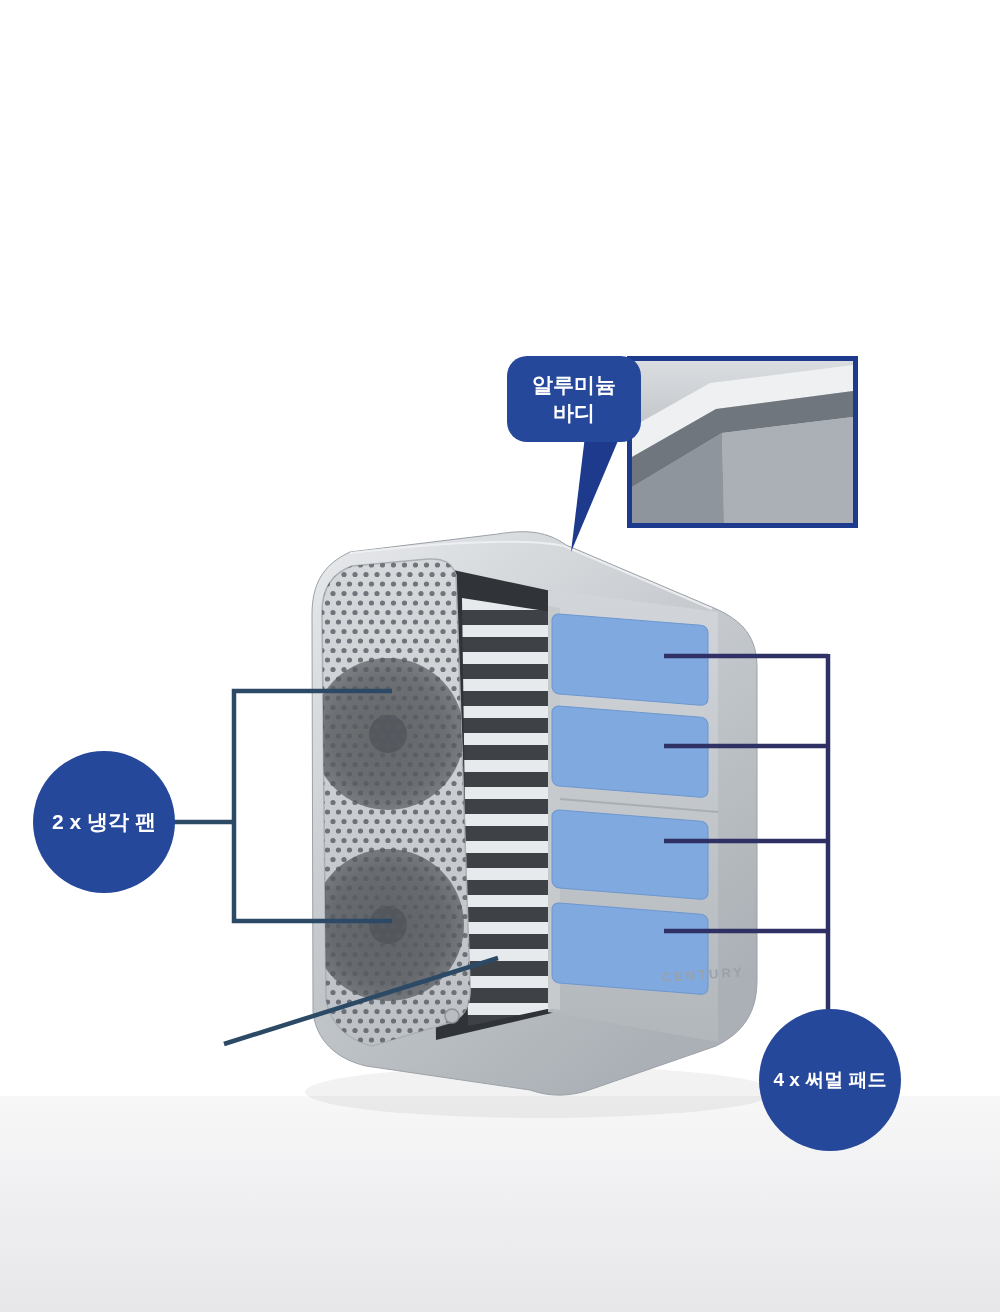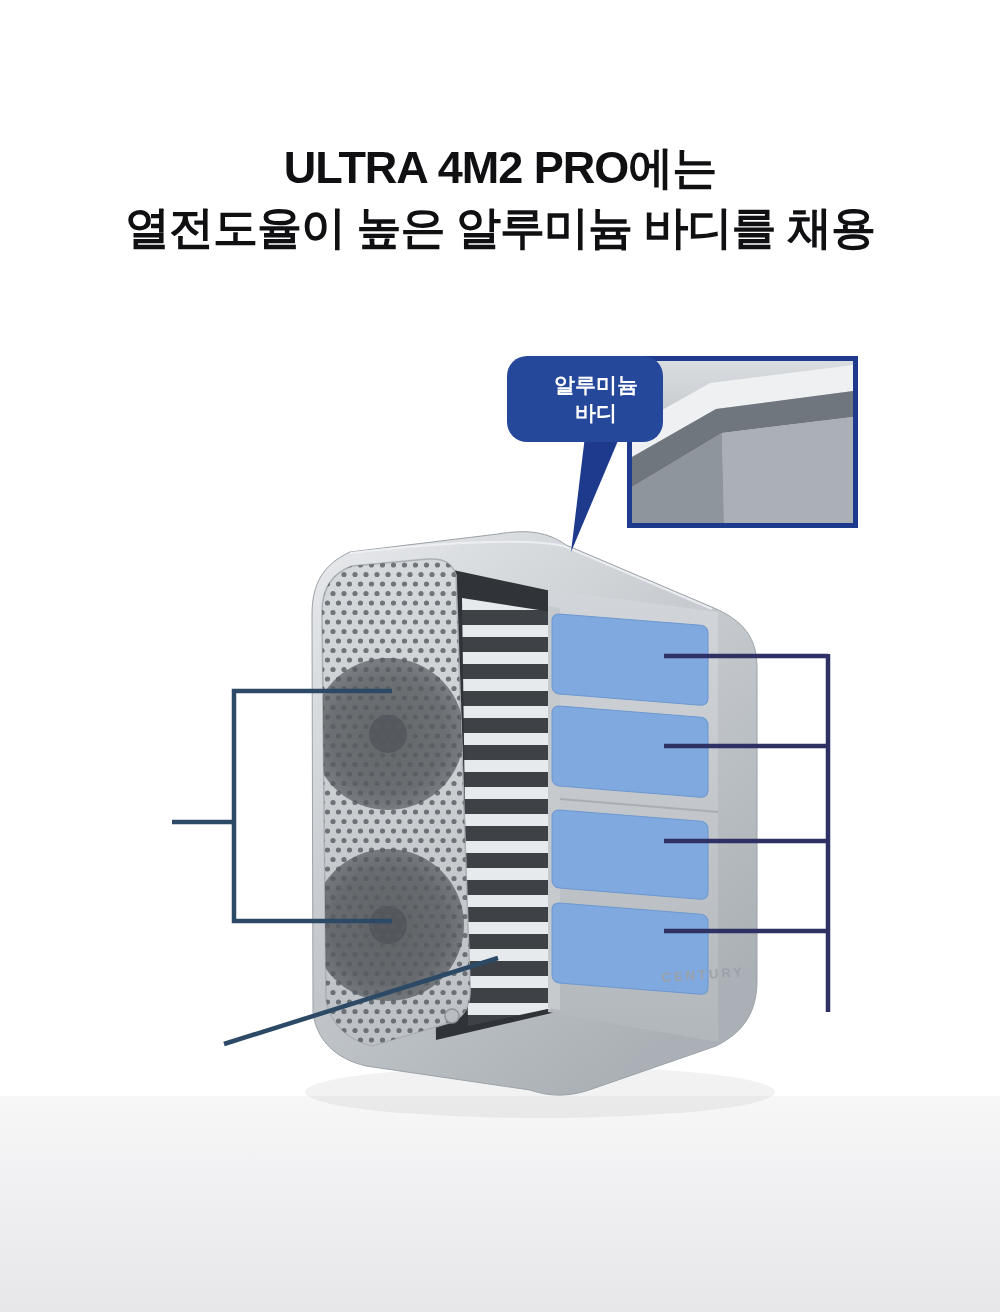--- a/index.html
+++ b/index.html
@@ -42,21 +42,21 @@
     color:#ffffff;
     display:flex;flex-direction:column;
     align-items:center;justify-content:center;
     text-align:center;
     font-weight:700;
     z-index:3;
   }
   .badge-pill{
     left:507px;top:356px;width:134px;height:86px;
     border-radius:20px;
-    font-size:21px;line-height:28px;padding-left:22px;
+    font-size:21px;line-height:28px;
   }
   .badge-circle{
     border-radius:50%;
     width:142px;height:142px;
   }
   .badge-fans{left:33px;top:751px;font-size:21px;}
   .badge-heatsink{left:99px;top:1004px;font-size:21px;line-height:28px;}
   .badge-pads{left:759px;top:1009px;font-size:19px;}
   .inset{
     position:absolute;
@@ -73,24 +73,20 @@
   .wedge{fill:var(--accent-navy);}
   .pad{fill:var(--pad-blue);stroke:#6d97cf;stroke-width:1;}
 </style>
 </head>
 <body>
 
 <div class="page">
 
   <div class="bottom-band"></div>
 
-  <h1 class="title">
-    <span>ULTRA 4M2 PRO에는</span><br>
-    <span>열전도율이 높은 알루미늄 바디를 채용</span>
-  </h1>
 
   <svg class="scene-svg" viewBox="0 0 1000 1312" aria-hidden="true">
     <defs>
       <linearGradient id="deviceGrad" x1="0" y1="0" x2="0.65" y2="1">
         <stop offset="0" stop-color="#e8eaec"></stop>
         <stop offset="0.45" stop-color="#c9cdd1"></stop>
         <stop offset="1" stop-color="#aab0b5"></stop>
       </linearGradient>
       <linearGradient id="faceGrad" x1="0" y1="0" x2="0" y2="1">
         <stop offset="0" stop-color="#d2d6da"></stop>
@@ -182,16 +178,22 @@
         </linearGradient>
       </defs>
       <rect width="221" height="162" fill="url(#insetGrad)"></rect>
       <polygon points="0,66 78,22 221,4 221,30 84,48 0,96" fill="#eef0f2"></polygon>
       <polygon points="0,96 84,48 221,30 221,56 90,72 0,126" fill="#70767d"></polygon>
       <polygon points="0,126 90,72 92,162 0,162" fill="#8f959c"></polygon>
       <polygon points="90,72 221,56 221,162 92,162" fill="#aab0b6"></polygon>
     </svg>
   </div>
 
+  <div class="badge badge-circle badge-fans">
+    <span>2 x 냉각 팬</span>
+  </div>
 
 
+  <div class="badge badge-circle badge-pads">
+    <span>4 x 써멀 패드</span>
+  </div>
 
 </div>
 
 </body></html>

